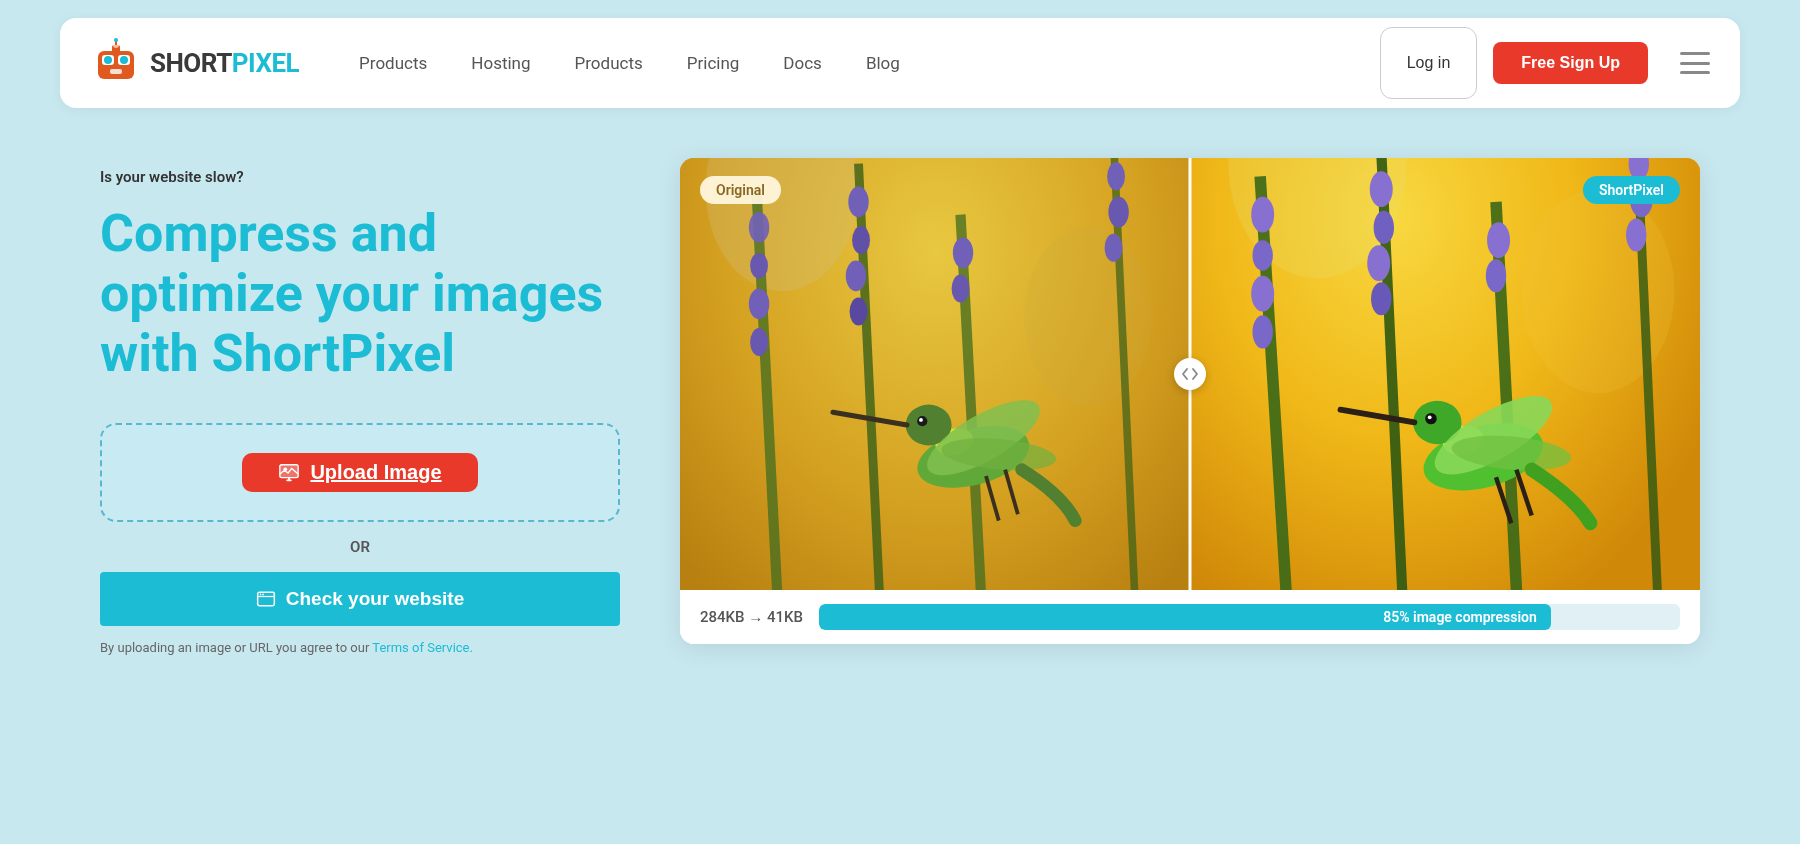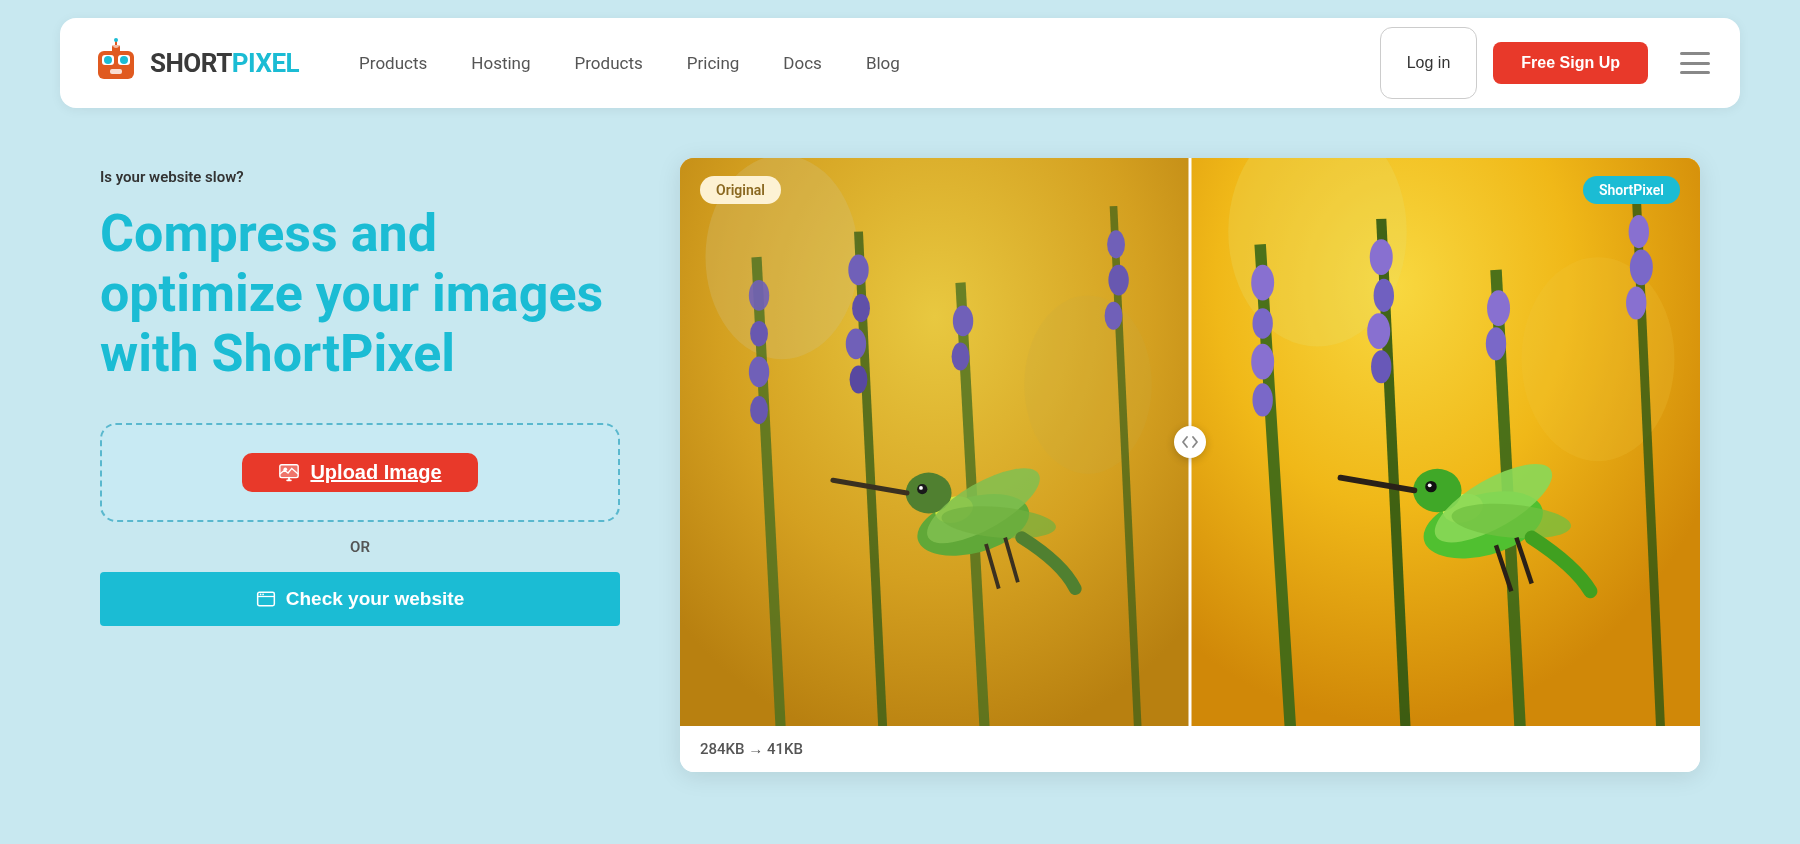--- a/index.html
+++ b/index.html
@@ -208,21 +208,21 @@
     .comparison-wrapper {
       border-radius: 14px;
       overflow: hidden;
       background: #fff;
       box-shadow: 0 4px 24px rgba(0,0,0,0.10);
       position: relative;
     }
 
     .comparison-image {
       width: 100%;
-      height: 568px;
+      height: 432px;
       position: relative;
       overflow: hidden;
       display: flex;
     }
 
     
     .img-original {
       width: 50%;
       height: 100%;
       background: linear-gradient(135deg, #e8c8a0 0%, #d4a060 20%, #c8905a 40%, #8a6840 60%, #6a5030 80%);
@@ -432,20 +432,23 @@
     <button class="btn-check">
       <svg width="20" height="20" viewBox="0 0 24 24" fill="none">
         <rect x="2" y="4" width="20" height="16" rx="2" stroke="#fff" stroke-width="1.8" fill="none"></rect>
         <path d="M2 9h20" stroke="#fff" stroke-width="1.5"></path>
         <circle cx="5.5" cy="6.5" r="1" fill="#fff"></circle>
         <circle cx="8.5" cy="6.5" r="1" fill="#fff"></circle>
       </svg>
       <span>Check your website</span>
     </button>
 
+    <p class="terms-text">
+      <span>By uploading an image or URL you agree to our </span><a class="terms-link" href="#">Terms of Service.</a>
+    </p>
   </div>
 
   <div class="right-panel">
     <div class="comparison-wrapper">
       <div class="comparison-image">
 
         <div class="img-original">
           <svg class="scene-svg" viewBox="0 0 400 490" preserveAspectRatio="xMidYMid slice">
 
             <defs>
@@ -561,16 +564,21 @@
         </div>
 
         <div class="badge-original">Original</div>
         <div class="badge-shortpixel">ShortPixel</div>
       </div>
 
       <div class="stats-bar">
         <span class="file-sizes">
           <span>284KB</span> → <span>41KB</span>
         </span>
+        <div class="progress-bar-container">
+          <div class="progress-bar-fill" style="width: 85%;">
+            <span class="progress-label">85% image compression</span>
+          </div>
+        </div>
       </div>
     </div>
   </div>
 </div>
 
 </body></html>

